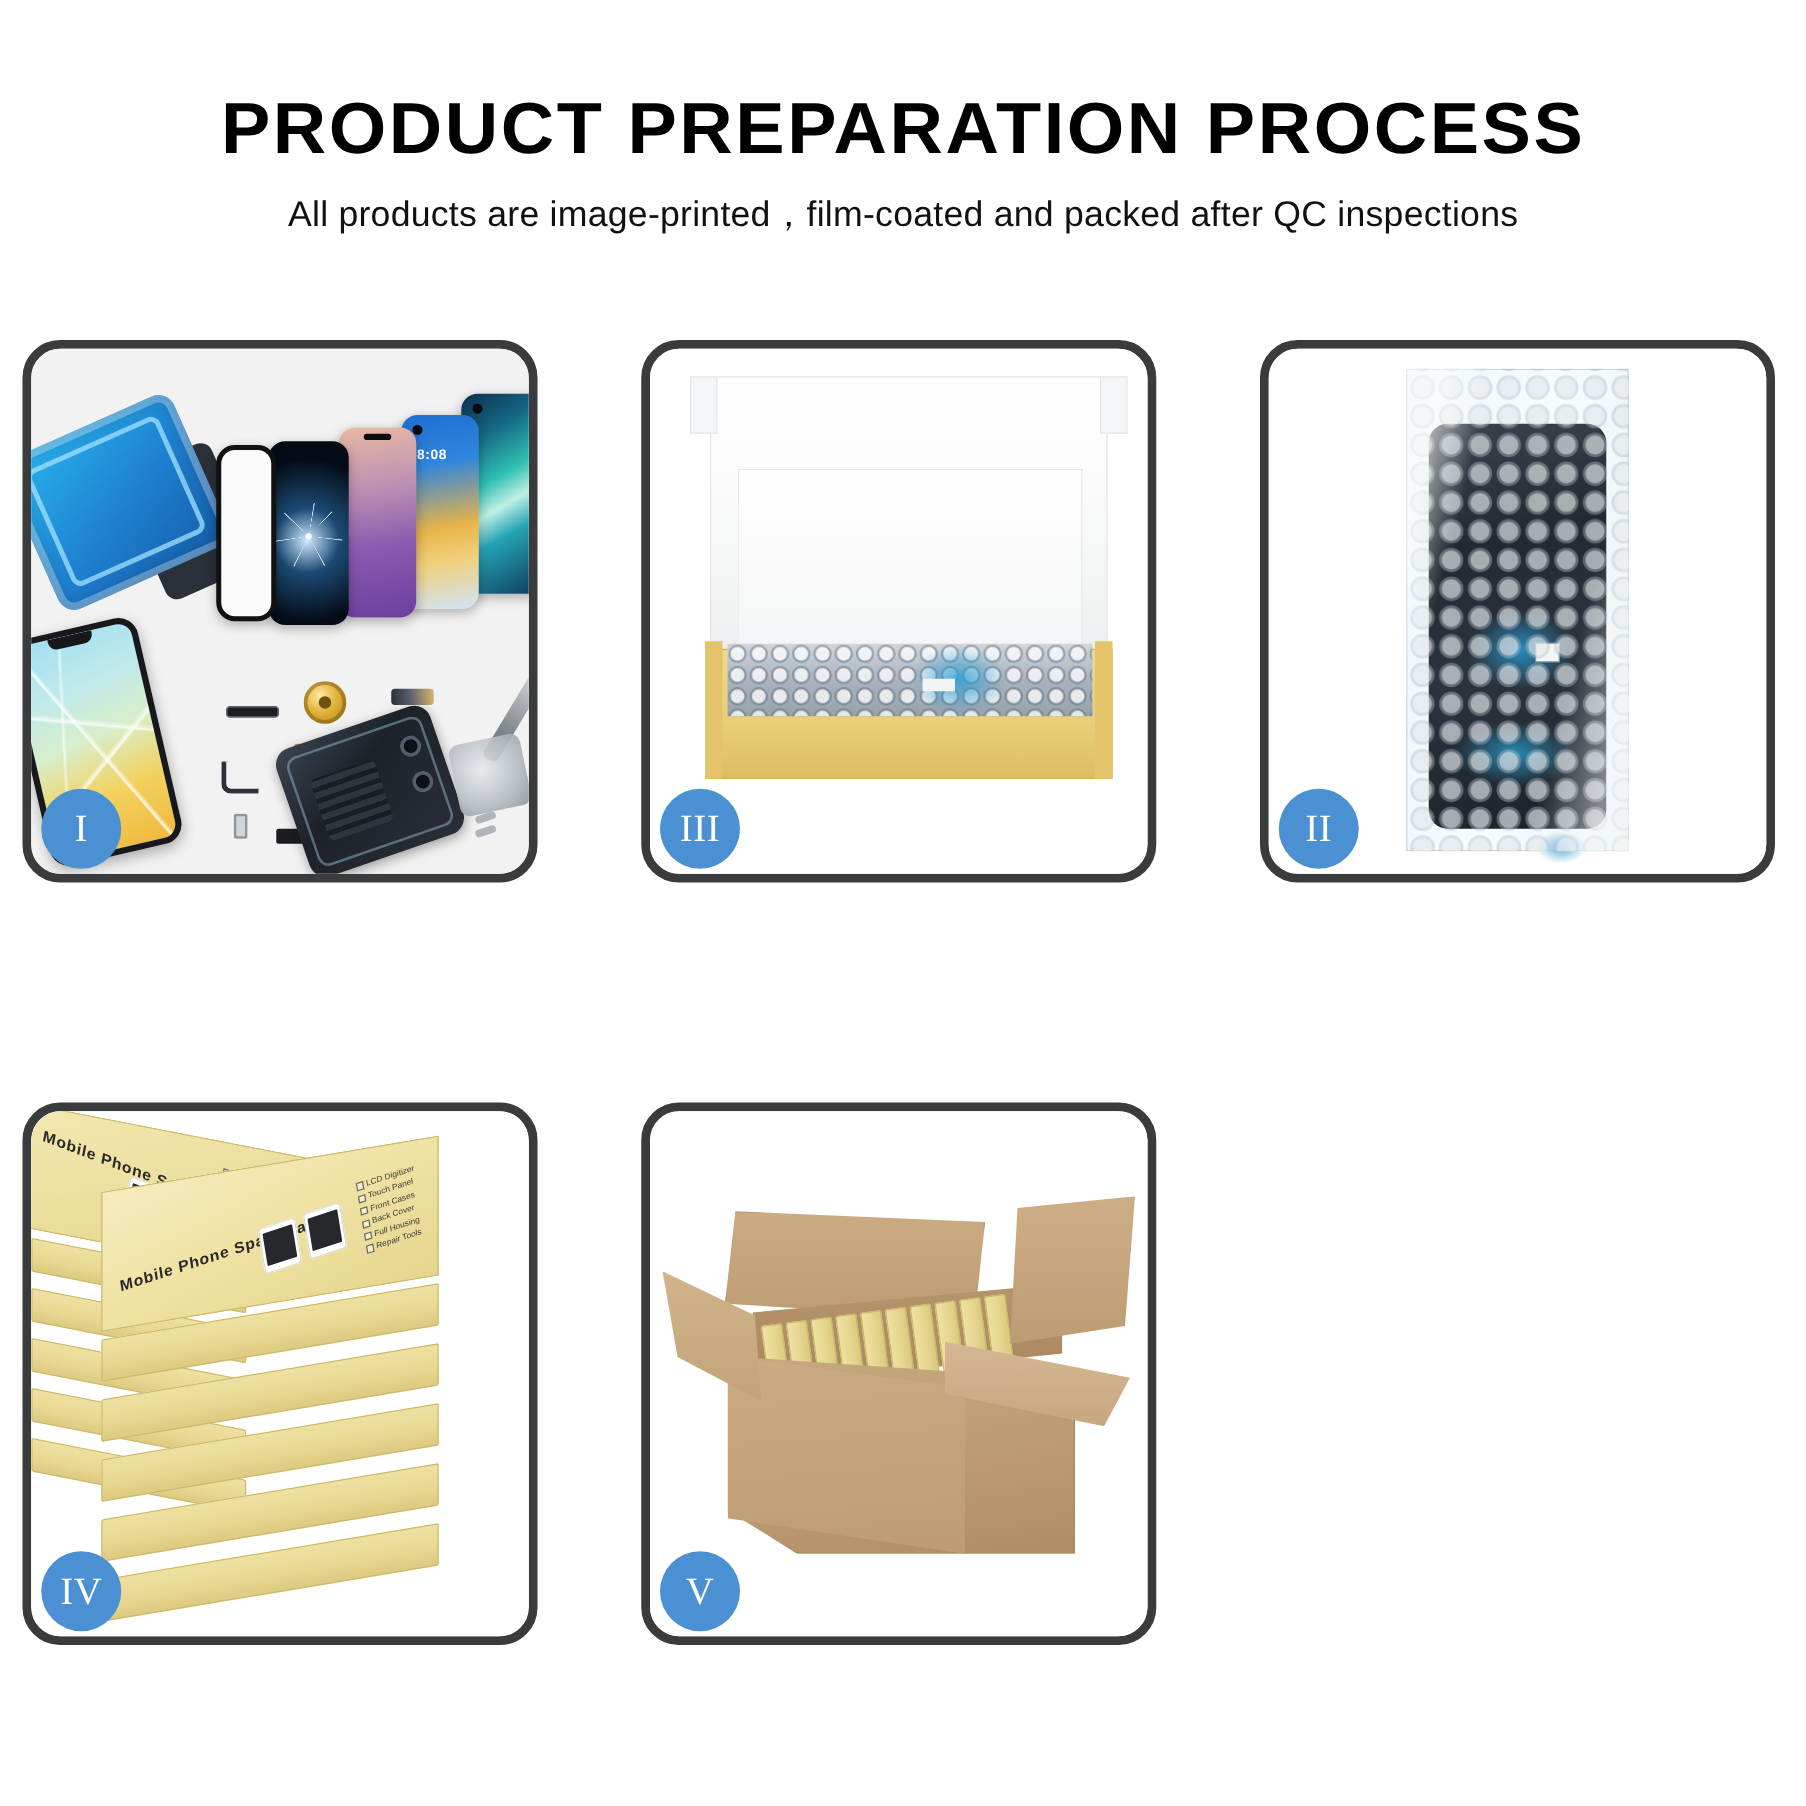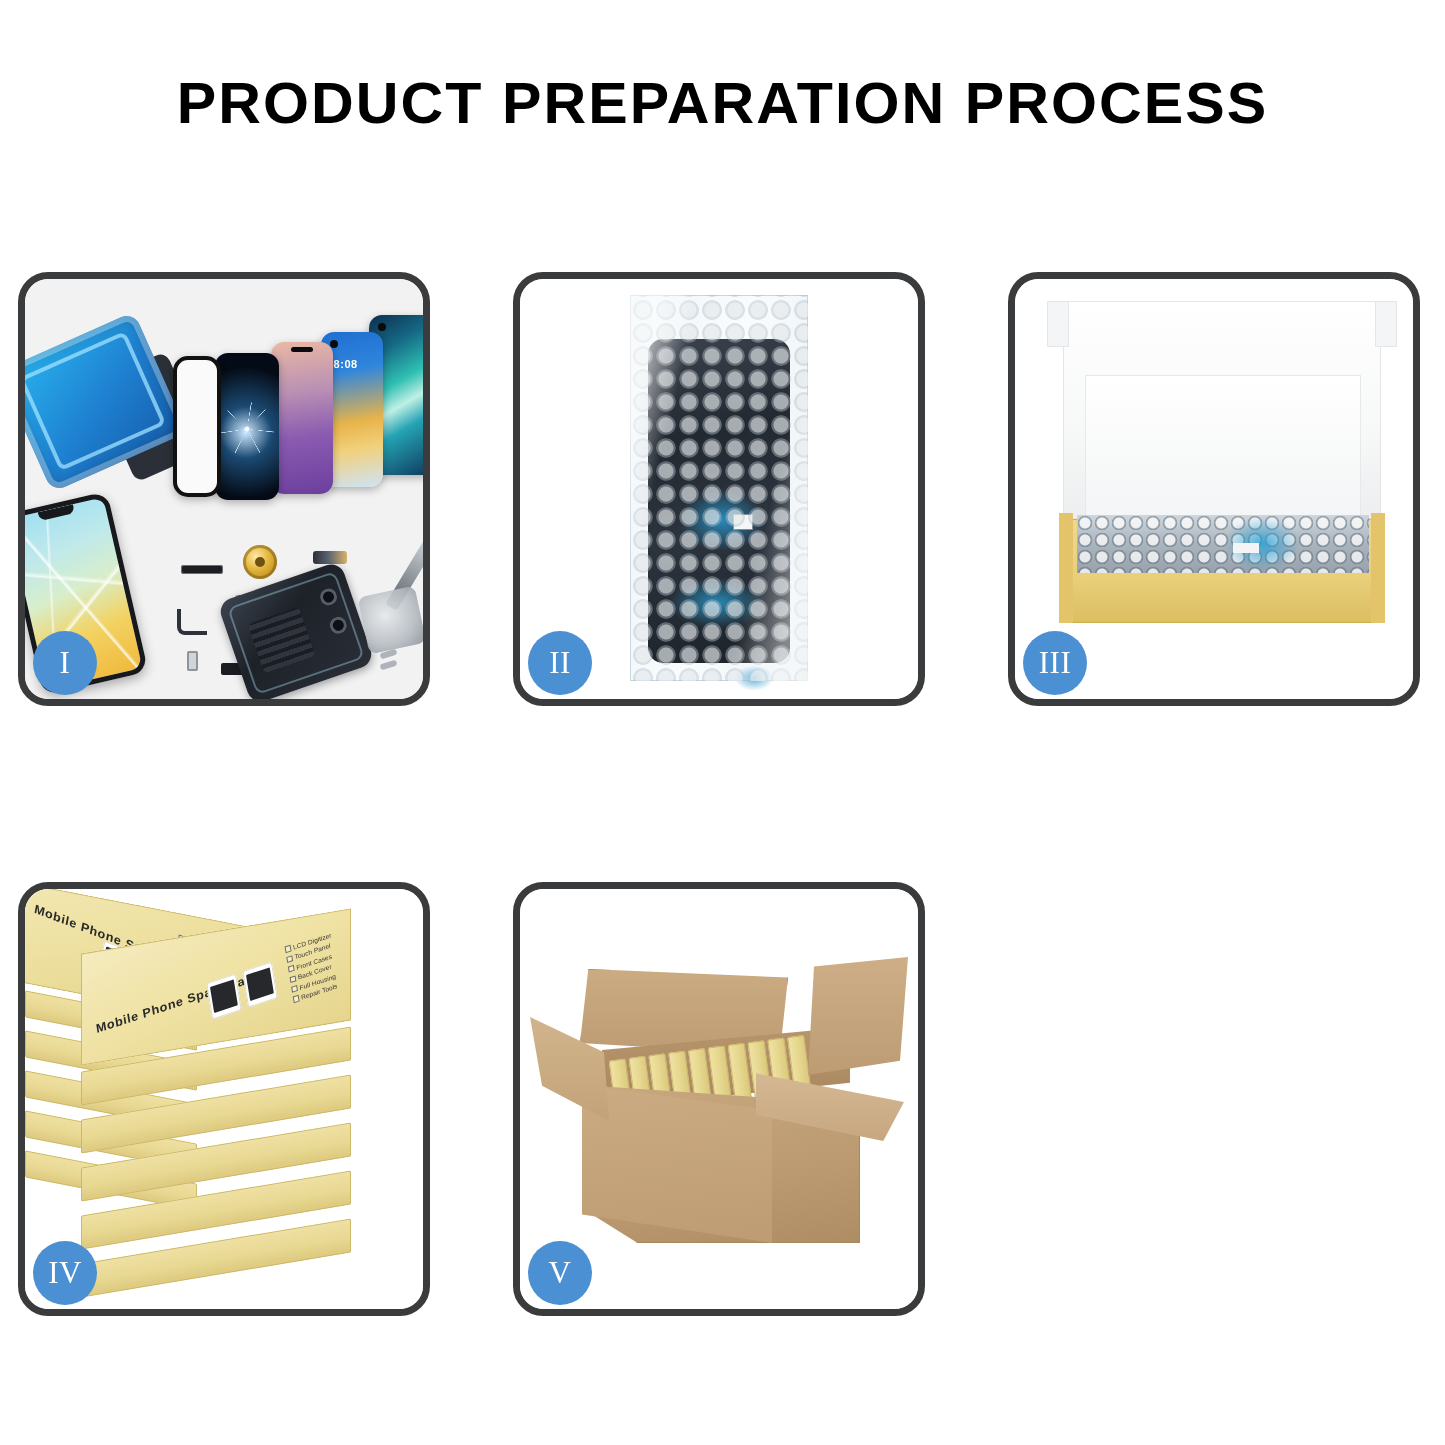--- a/index.html
+++ b/index.html
@@ -440,20 +440,21 @@
     background: linear-gradient(180deg, rgba(228,233,238,.9) 0%, rgba(243,246,248,0) 100%);
     clip-path: polygon(56% 0, 100% 38%, 46% 96%, 0 52%);
     z-index:-1;
   }
 </style>
 </head>
 <body>
 
 <div class="header">
   <div class="title">PRODUCT PREPARATION PROCESS</div>
+  <div class="subtitle">All products are image-printed，film-coated and packed after QC inspections</div>
 </div>
 
 <div class="grid">
 
   <div class="panel shade">
     <div class="panel-inner">
       <div class="p1-stage">
 
         <div class="p1-lcdback"></div>
         <div class="p1-adhesive"></div>
@@ -494,36 +495,20 @@
 
         <div class="p1-tool"></div>
         <div class="p1-tool2"></div>
         <div class="p1-screws">
           <i></i>
           <i></i>
         </div>
       </div>
     </div>
     <div class="badge">I</div>
-  </div>
-
-  <div class="panel">
-    <div class="panel-inner">
-      <div class="p2-bag">
-        <div class="p2-screen">
-          <span class="p2-blue1"></span>
-          <span class="p2-blue2"></span>
-          <span class="p2-blue3"></span>
-          <span class="p2-label"></span>
-        </div>
-        <div class="p2-bubbles"></div>
-        <div class="p2-sheen"></div>
-      </div>
-    </div>
-    <div class="badge">II</div>
   </div>
 
   <div class="panel">
     <div class="panel-inner">
       <div class="p3-lid"></div>
       <div class="p3-liner"></div>
       <div class="p3-tray">
         <span class="lipL"></span>
         <span class="lipR"></span>
       </div>
@@ -531,20 +516,36 @@
         <span class="bw"></span>
         <span class="blue"></span>
         <span class="lbl"></span>
       </div>
     </div>
     <div class="badge">III</div>
   </div>
 
   <div class="panel">
     <div class="panel-inner">
+      <div class="p2-bag">
+        <div class="p2-screen">
+          <span class="p2-blue1"></span>
+          <span class="p2-blue2"></span>
+          <span class="p2-blue3"></span>
+          <span class="p2-label"></span>
+        </div>
+        <div class="p2-bubbles"></div>
+        <div class="p2-sheen"></div>
+      </div>
+    </div>
+    <div class="badge">II</div>
+  </div>
+
+  <div class="panel">
+    <div class="panel-inner">
       <div class="p4">
 
         <div class="p4-colL">
           <div class="bx" style="top:118px;"></div>
           <div class="bx" style="top:158px;"></div>
           <div class="bx" style="top:198px;"></div>
           <div class="bx" style="top:238px;"></div>
           <div class="bx" style="top:278px;"></div>
         </div>
 

